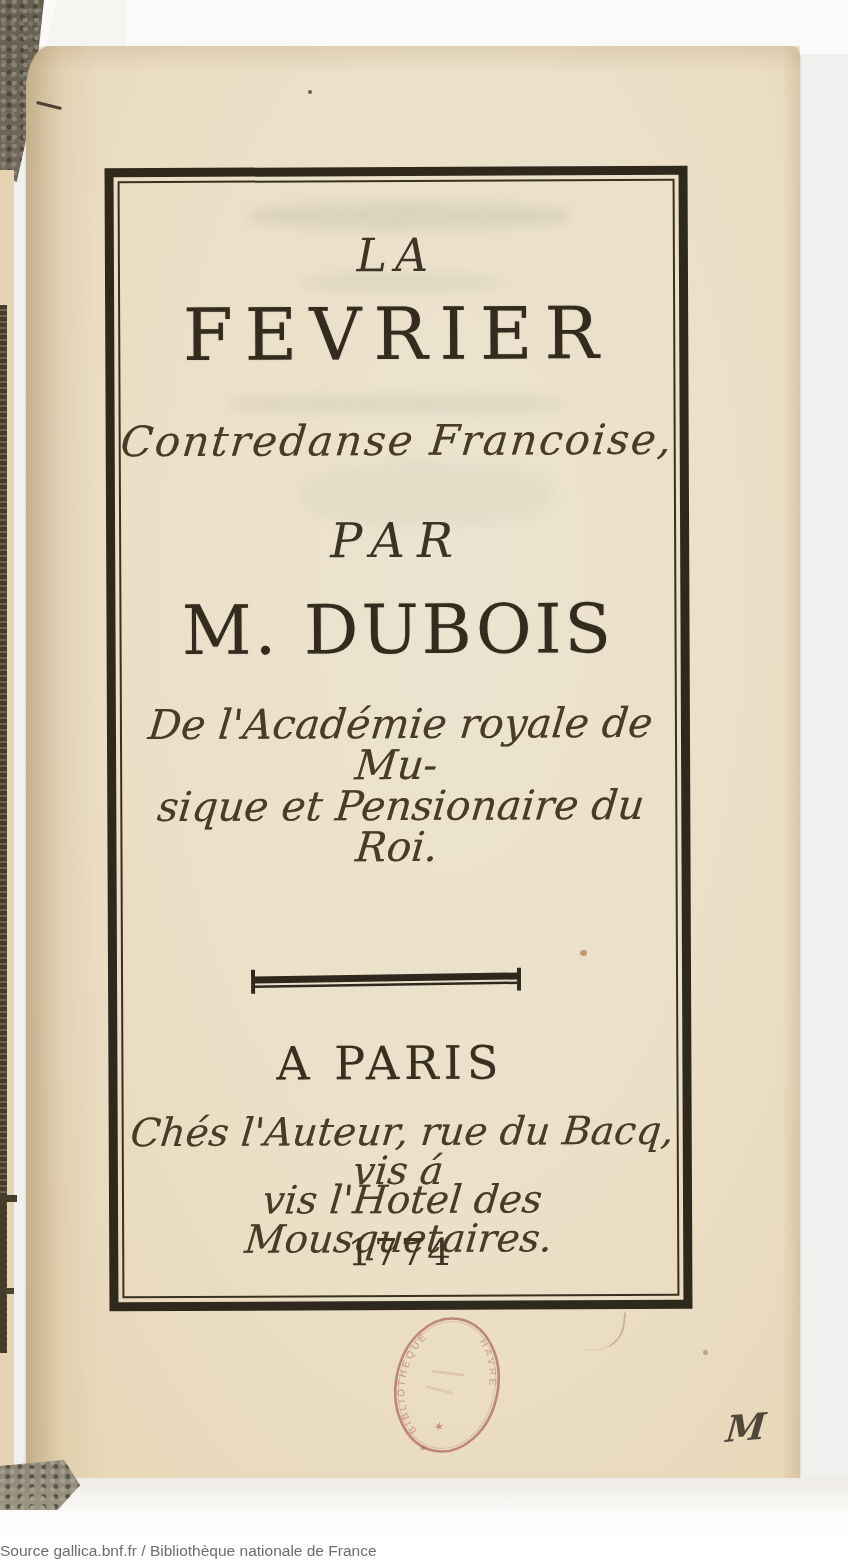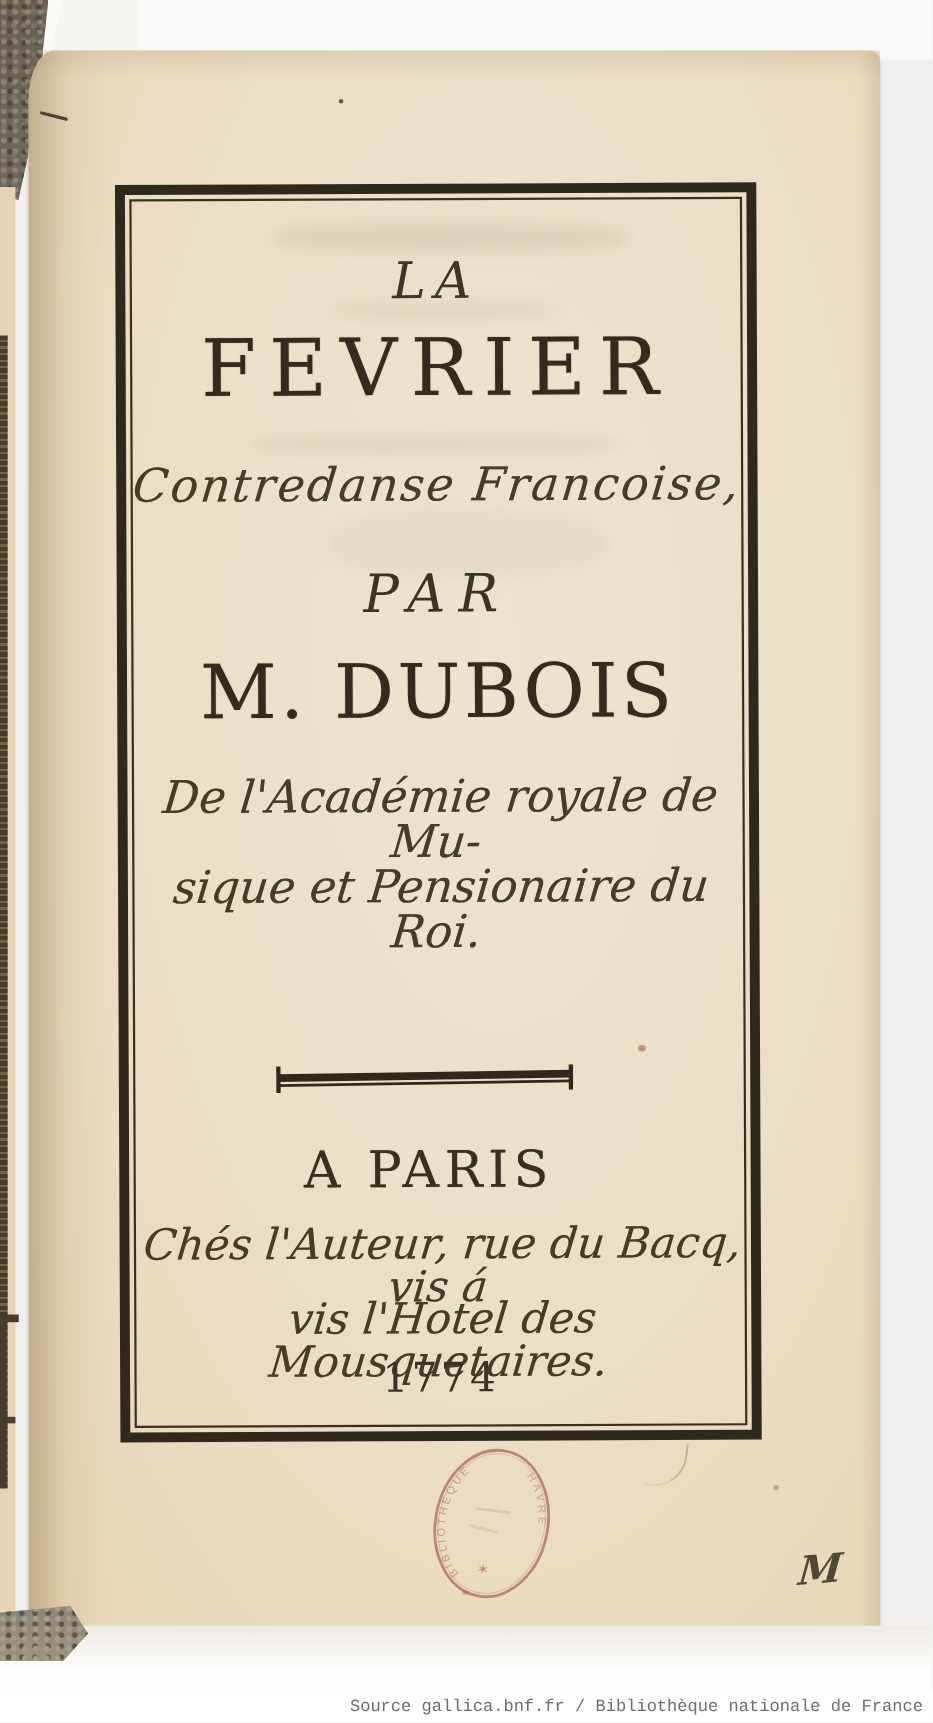--- a/index.html
+++ b/index.html
@@ -29,22 +29,22 @@
   .cover-bottomleft{position:absolute;left:0;top:1460px;width:80px;height:50px;
     background:
       radial-gradient(circle at 25% 30%, #a39e90 0 2px, transparent 3px),
       radial-gradient(circle at 65% 65%, #5c564a 0 2px, transparent 3px),
       linear-gradient(#8b8577,#9a947f);
     background-size:10px 9px,12px 10px,100% 100%;
     clip-path:polygon(0 12%,80% 0,100% 50%,72% 100%,0 100%);}
   .band-bottom{position:absolute;left:0;top:1478px;width:848px;height:88px;
     background:linear-gradient(#eeebe4,#fdfdfc 46%);}
   .footer-bar{position:absolute;left:0;top:1536px;width:848px;height:30px;background:#ffffff;
-    font-family:Liberation Mono, monospace;font-size:15.5px;color:#6f6d6b;
-    text-align:right;line-height:30px;padding-right:9px;}
+    font-family:Liberation Sans, sans-serif;font-size:15.5px;color:#6f6d6b;
+    text-align:left;line-height:30px;padding-right:9px;}
 
   
   .paper{position:absolute;left:26px;top:46px;width:774px;height:1434px;
     background:
       radial-gradient(ellipse at 55% 38%, #ece4d1 0%, #ebdfc7 52%, #e7d6b5 100%);
     border-radius:24px 10px 3px 3px / 44px 14px 5px 5px;
     box-shadow:0 2px 3px rgba(60,50,30,.22);}
   .gutter-shade{position:absolute;left:0;top:0;bottom:0;width:74px;
     background:linear-gradient(to right, rgba(135,104,62,.38), rgba(187,156,110,.16) 46%, rgba(0,0,0,0));
     border-radius:24px 0 0 3px / 44px 0 0 5px;}

